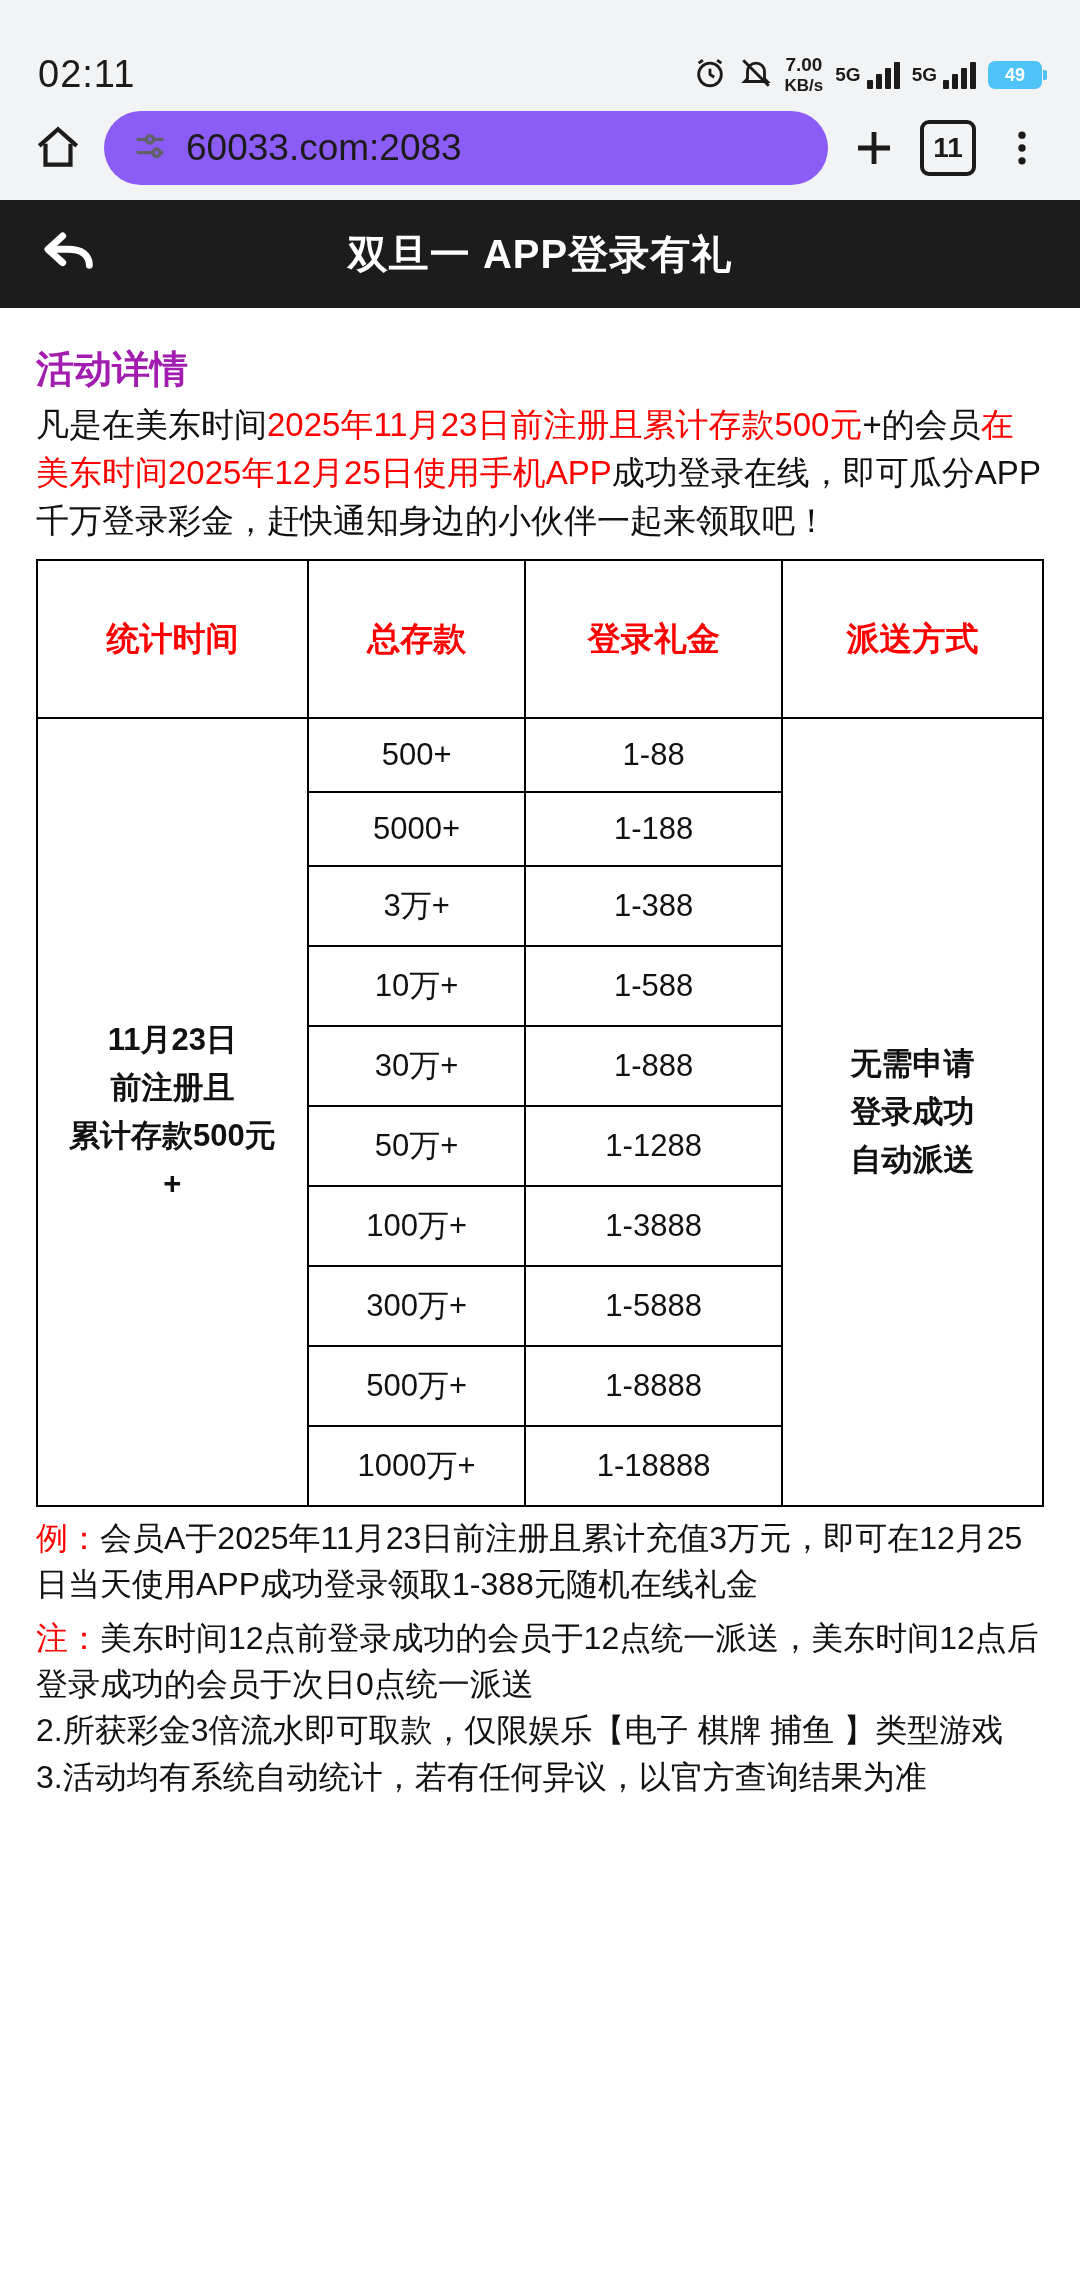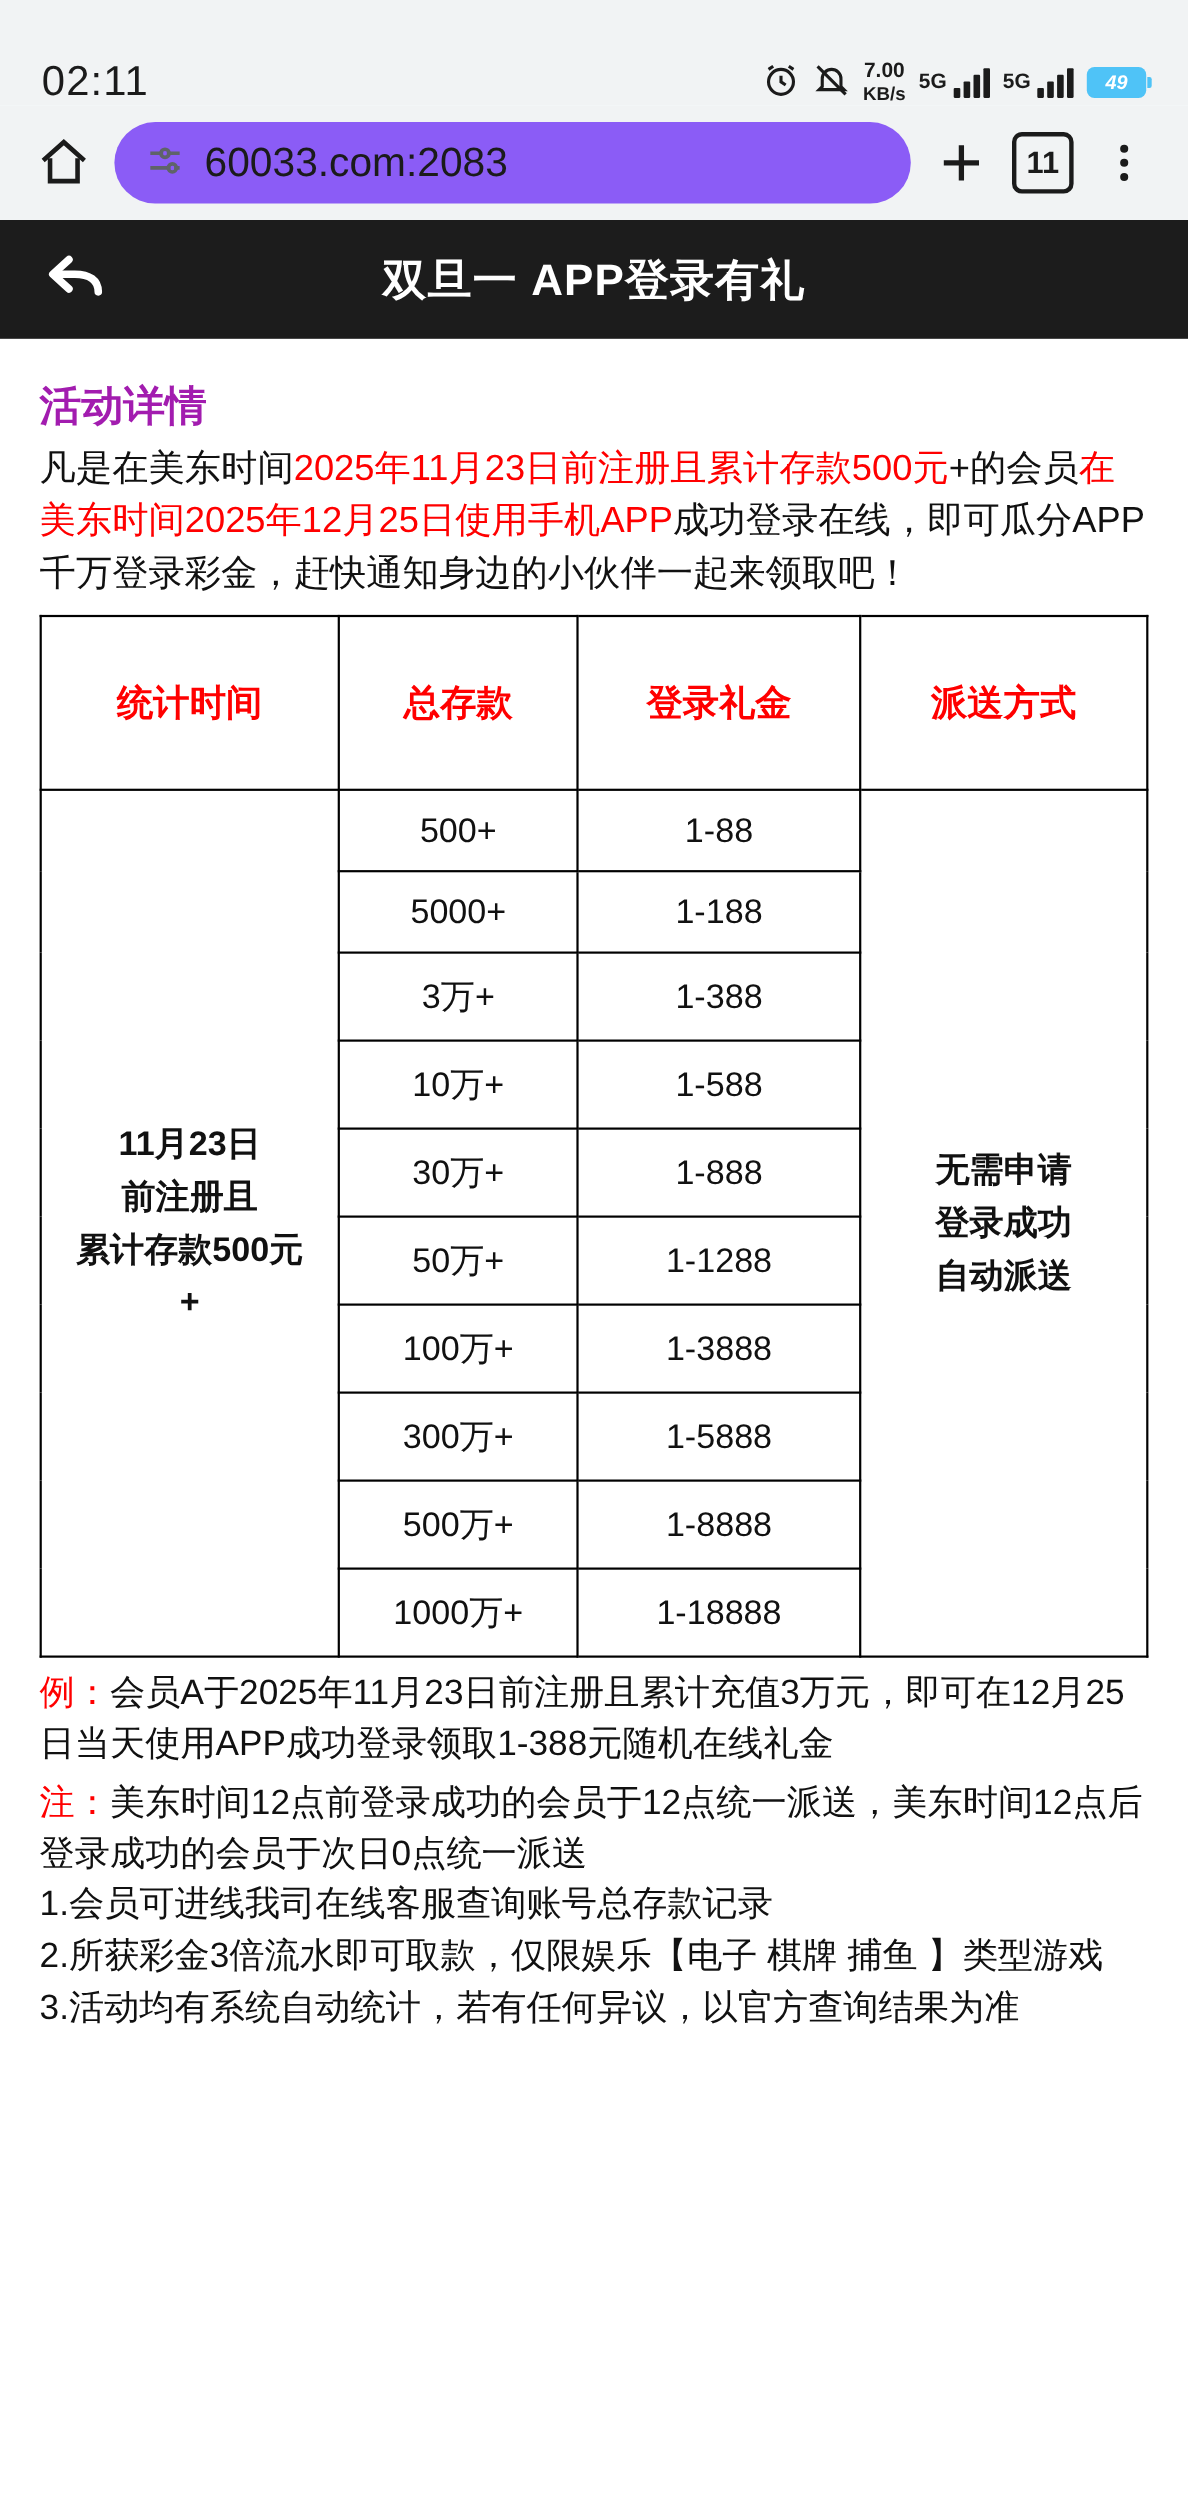--- a/index.html
+++ b/index.html
@@ -83,21 +83,20 @@
     top: 9px;
     width: 4px;
     height: 10px;
     background: #4fc3f7;
     border-radius: 0 2px 2px 0;
   }
   .battery span {
     font-size: 18px;
     color: #ffffff;
     font-weight: bold;
-    font-style: italic;
   }
 
   
   .browserbar {
     height: 104px;
     background: #f1f3f4;
     display: flex;
     align-items: center;
     padding: 0 30px;
     box-sizing: border-box;
@@ -385,16 +384,15 @@
 
   <div class="note">
     <span class="lead">例：</span><span>会员A于2025年11月23日前注册且累计充值3万元，即可在12月25日当天使用APP成功登录领取1-388元随机在线礼金</span>
   </div>
 
   <div class="note">
     <span class="lead">注：</span><span>美东时间12点前登录成功的会员于12点统一派送，美东时间12点后登录成功的会员于次日0点统一派送</span>
   </div>
 
 
-  <div class="rules">1.会员可进线我司在线客服查询账号总存款记录</div>
   <div class="rules">2.所获彩金3倍流水即可取款，仅限娱乐【电子 棋牌 捕鱼 】类型游戏</div>
   <div class="rules">3.活动均有系统自动统计，若有任何异议，以官方查询结果为准</div>
 </div>
 
 </body></html>

